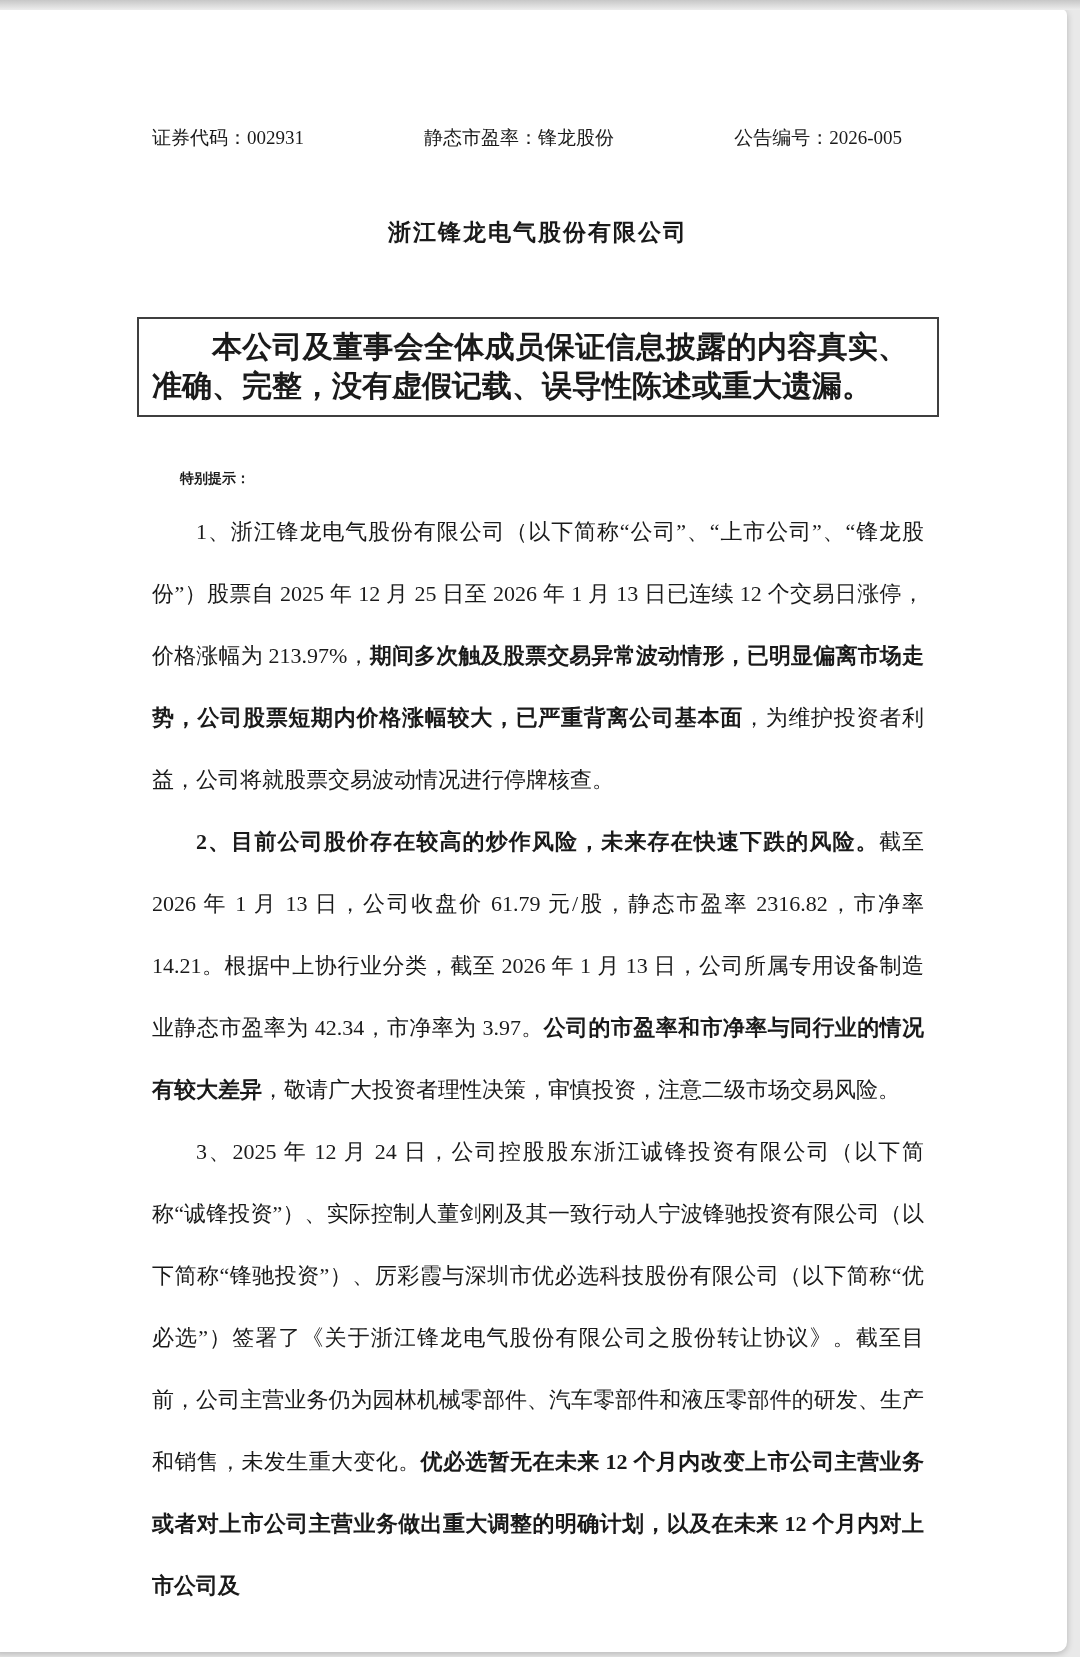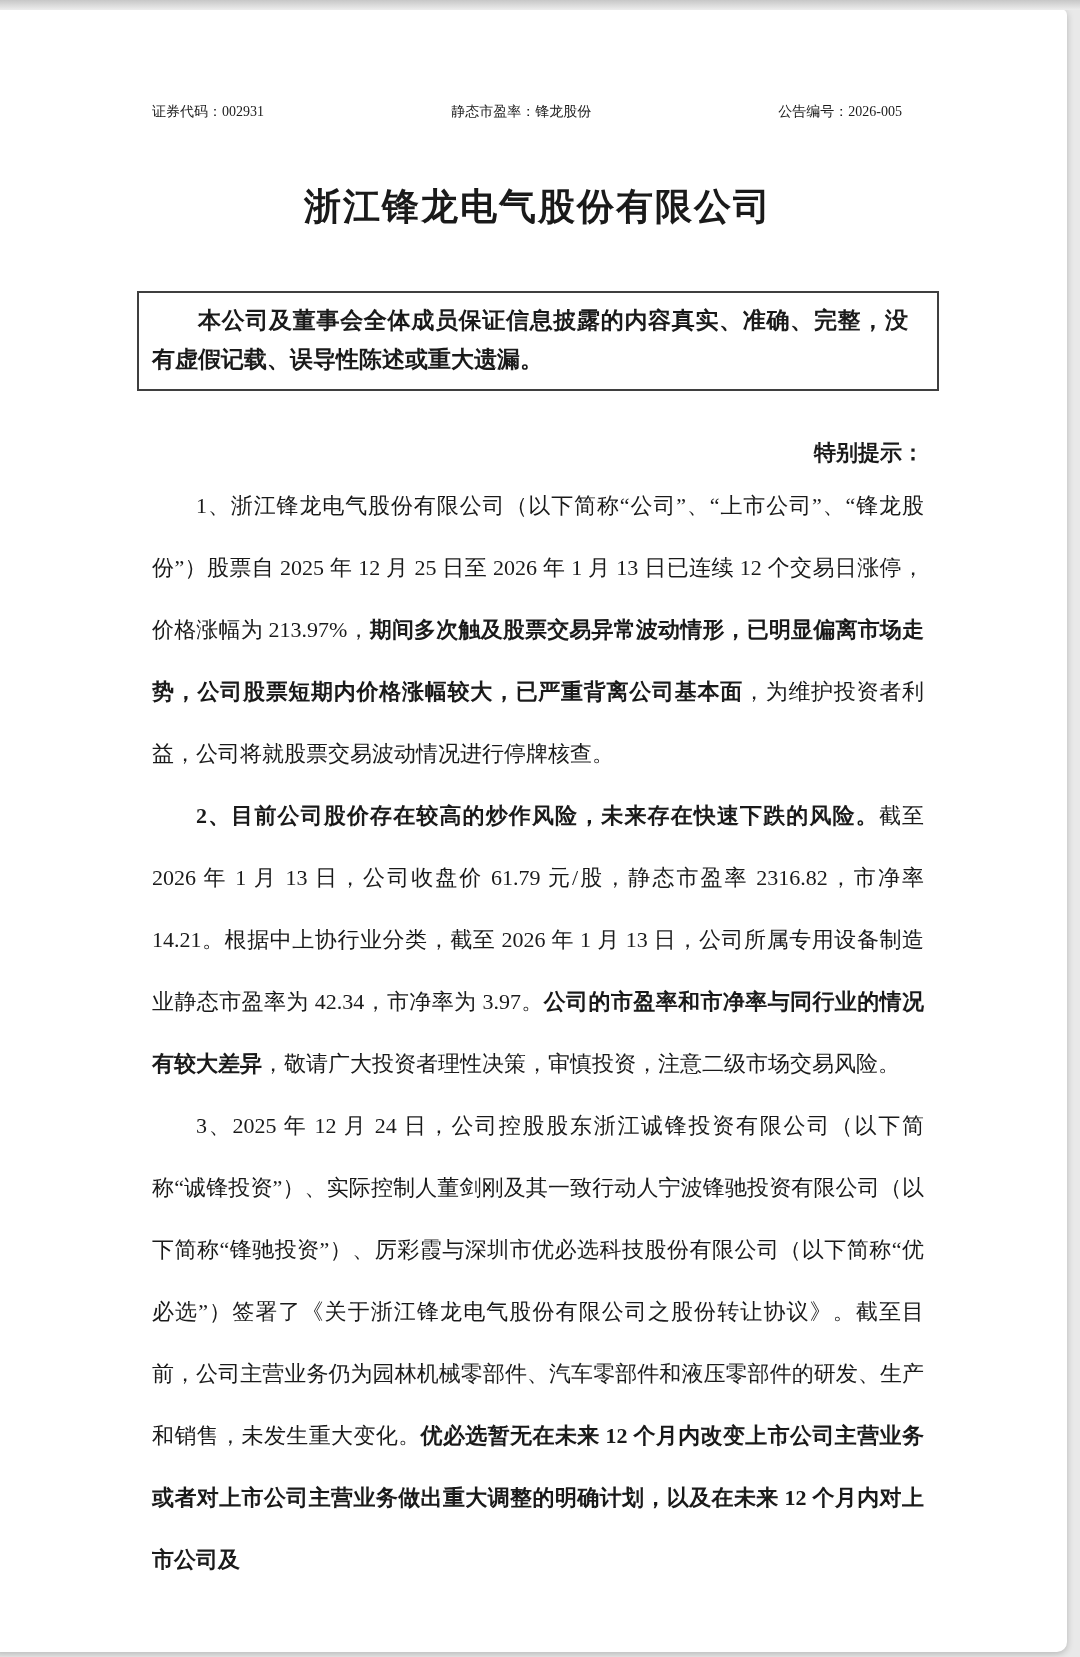--- a/index.html
+++ b/index.html
@@ -28,57 +28,56 @@
     width:1075px;height:1643px;
     background:var(--paper);
     border-radius:0 6px 10px 6px;
     box-shadow:0 2px 7px rgba(0,0,0,0.22);
     z-index:2;
   }
   .content{
     position:absolute;left:160px;top:0;width:772px;
   }
   .header-row{
-    margin-top:90px;            
+    margin-top:116px;            
     display:flex;
     justify-content:space-between;
     align-items:baseline;
-    font-size:14px;
+    font-size:19px;
     line-height:26px;
     padding-right:22px;
     white-space:nowrap;
   }
   .doc-title{
     text-align:center;
     font-weight:bold;
-    font-size:37px;
+    font-size:23px;
     line-height:40px;
     letter-spacing:2px;
   }
   .doc-title.first{margin-top:62px;}
   .doc-title.second{margin-top:19px;}
   .statement-box{
     margin-top:64px;
     margin-left:-15px;
     width:calc(100% + 30px);
     border:2px solid var(--box-border);
     padding:8px 29px 10px 13px;
-    font-size:23px;
+    font-size:30px;
     font-weight:bold;
     line-height:39px;
     text-indent:2em;
     text-align:justify;
   }
   .special-heading{
     margin-top:40px;
-    font-size:22px;
+    font-size:14px;
     font-weight:bold;
     line-height:43.5px;
     text-indent:2em;
-    text-align:right;
   }
   .paragraphs p{
     font-size:22px;
     line-height:62px;
     text-indent:2em;
     text-align:justify;
   }
   .paragraphs p span.b{font-weight:bold;}
 </style>
 </head>

